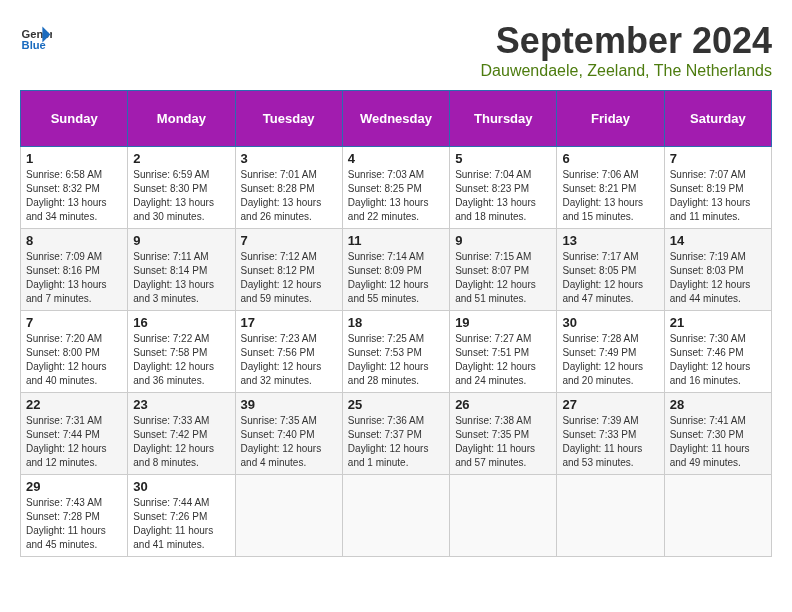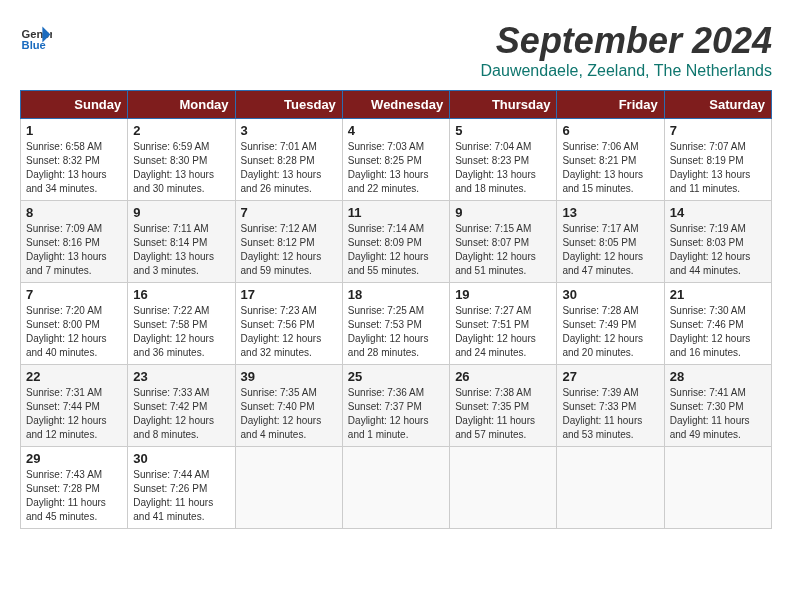--- a/index.html
+++ b/index.html
@@ -25,36 +25,35 @@
       width: 32px;
       height: 32px;
     }
     .title-section {
       text-align: right;
     }
     .calendar-title {
       font-size: 36px;
       font-weight: bold;
       color: #333;
-      font-style: italic;
     }
     .calendar-subtitle {
       font-size: 16px;
-      color: #0f766e;
+      color: #4d7c0f;
     }
     .calendar-table {
       width: 100%;
       border-collapse: collapse;
       font-size: 11px;
     }
     .calendar-table th {
-      background: #7f1d1d;
+      background: #a21caf;
       color: #fff;
-      text-align: right;
-      padding: 6px 6px;
+      text-align: center;
+      padding: 20px 6px;
       font-size: 13px;
       font-weight: bold;
       border: 1px solid #2b6cb0;
     }
     .calendar-table td {
       border: 1px solid #ccc;
       vertical-align: top;
       padding: 4px 5px;
       width: calc(100% / 7);
       height: 80px;

